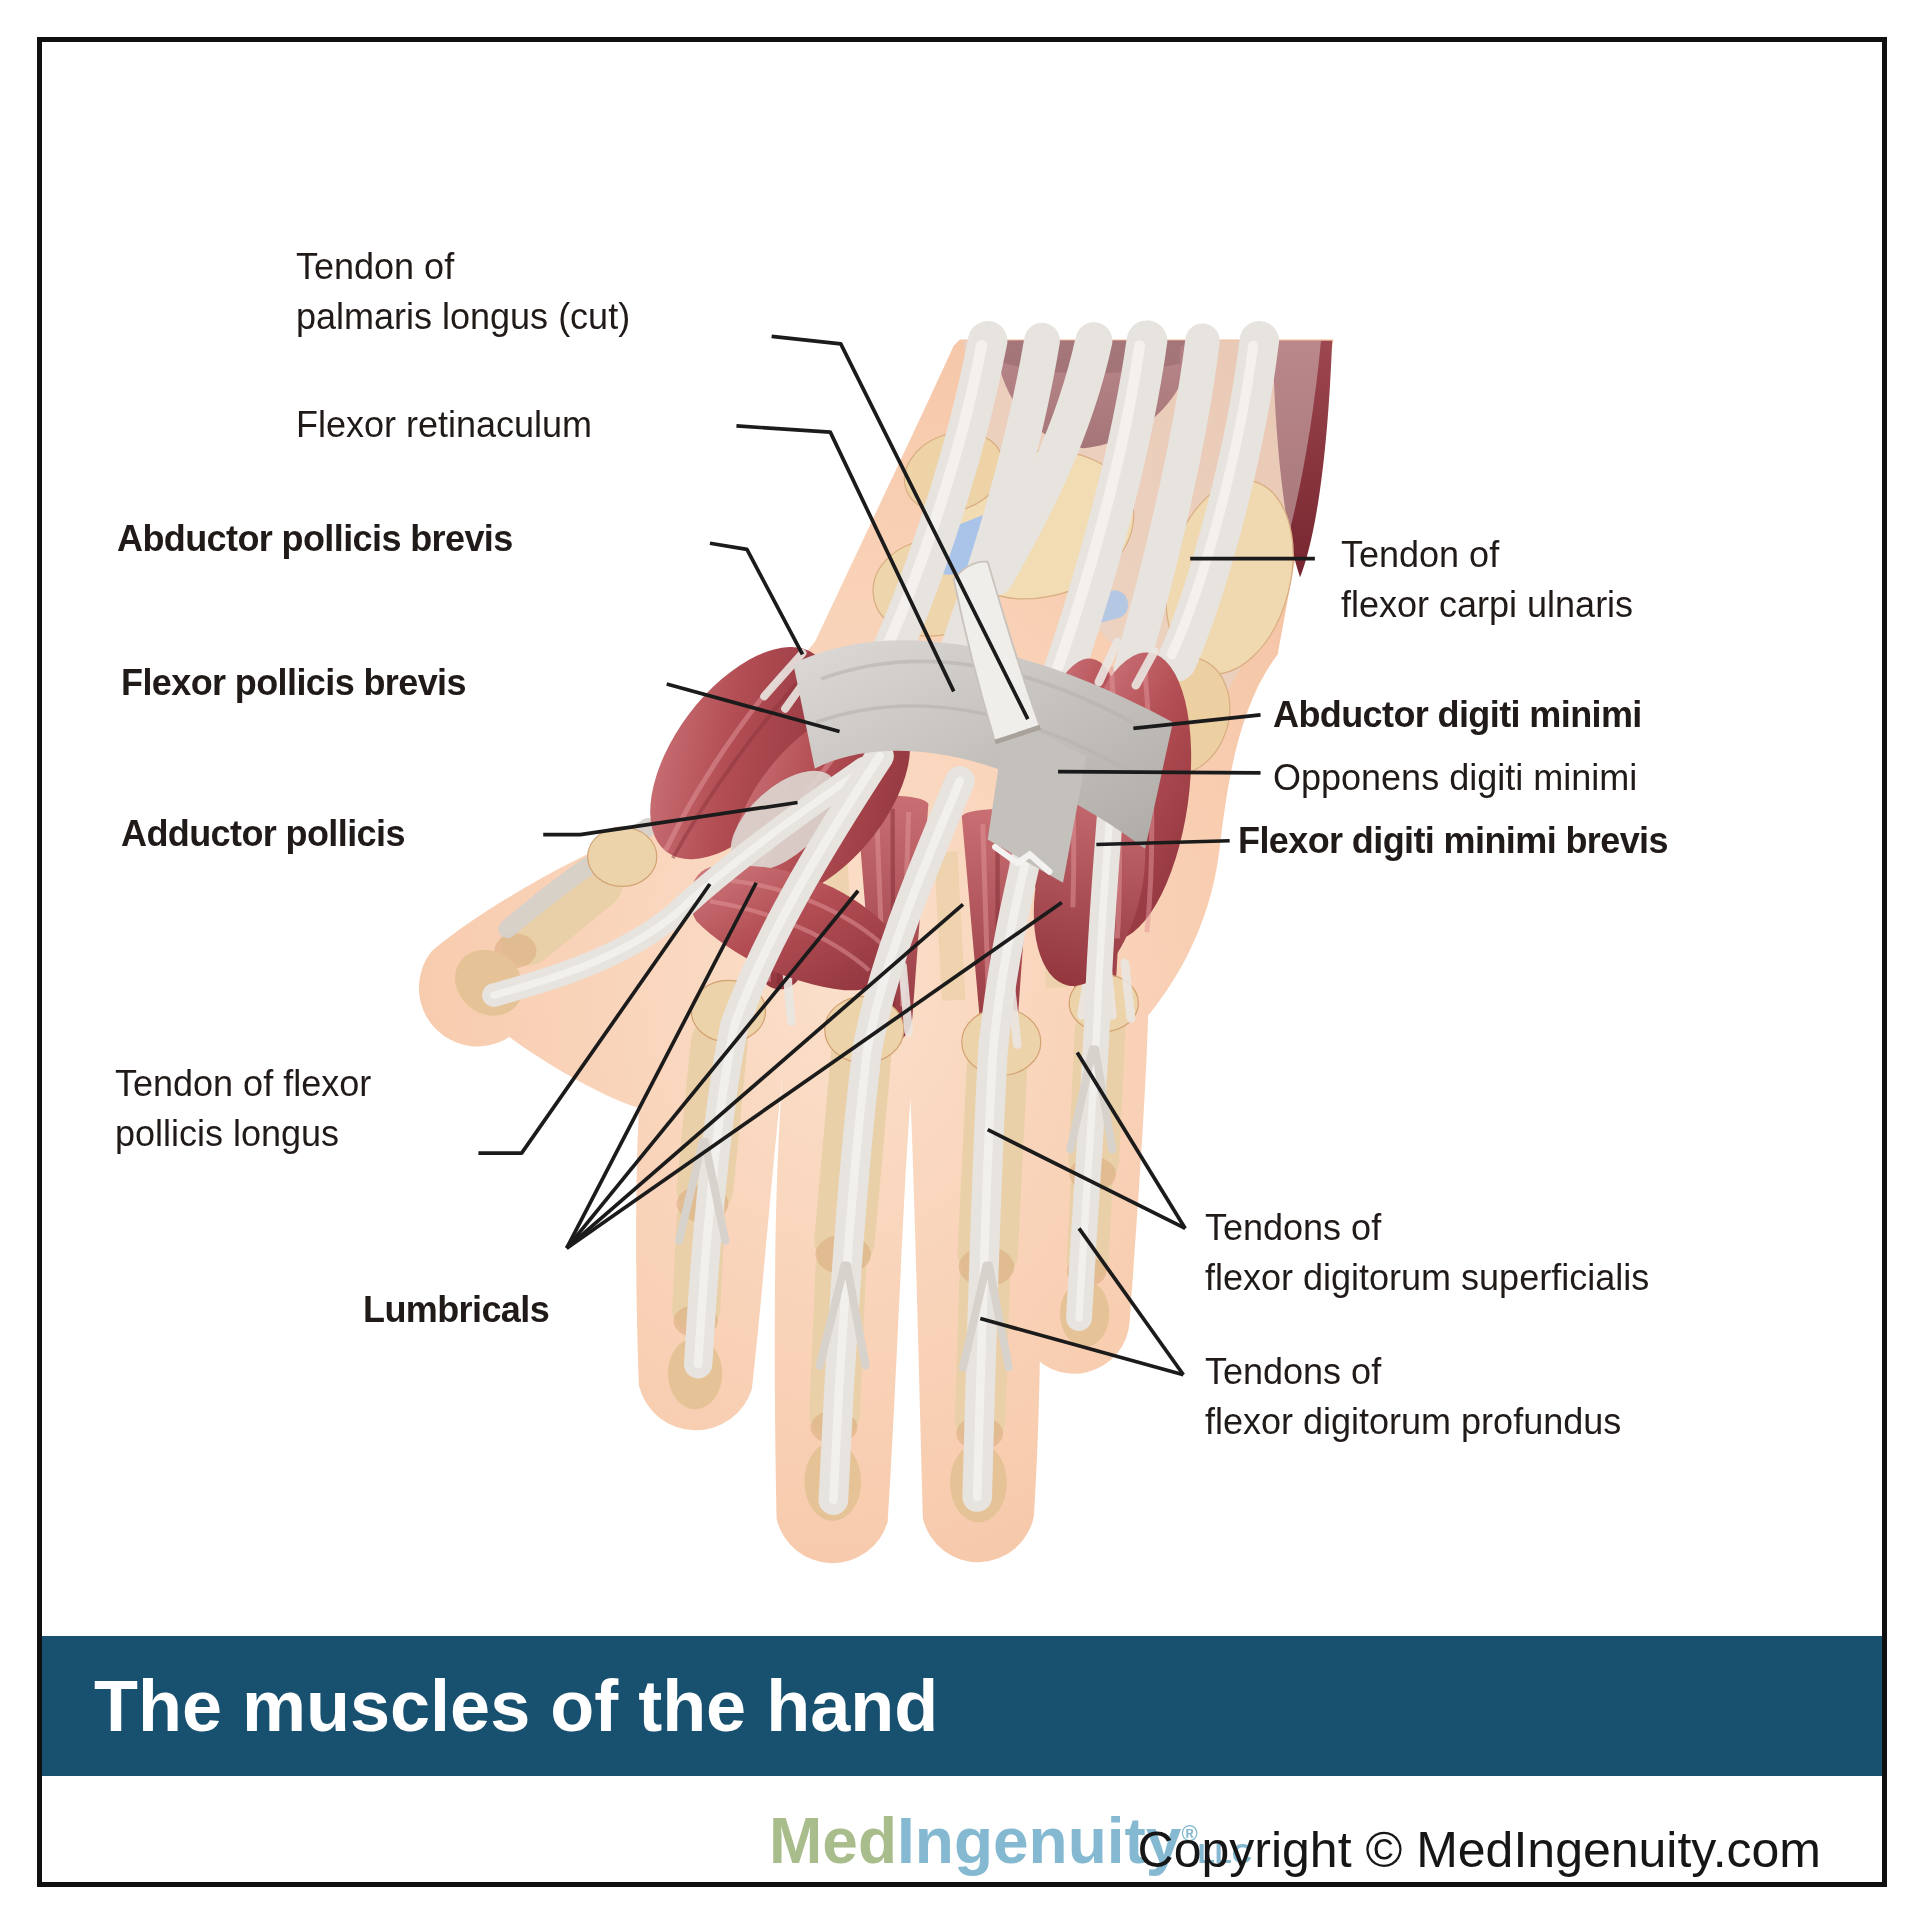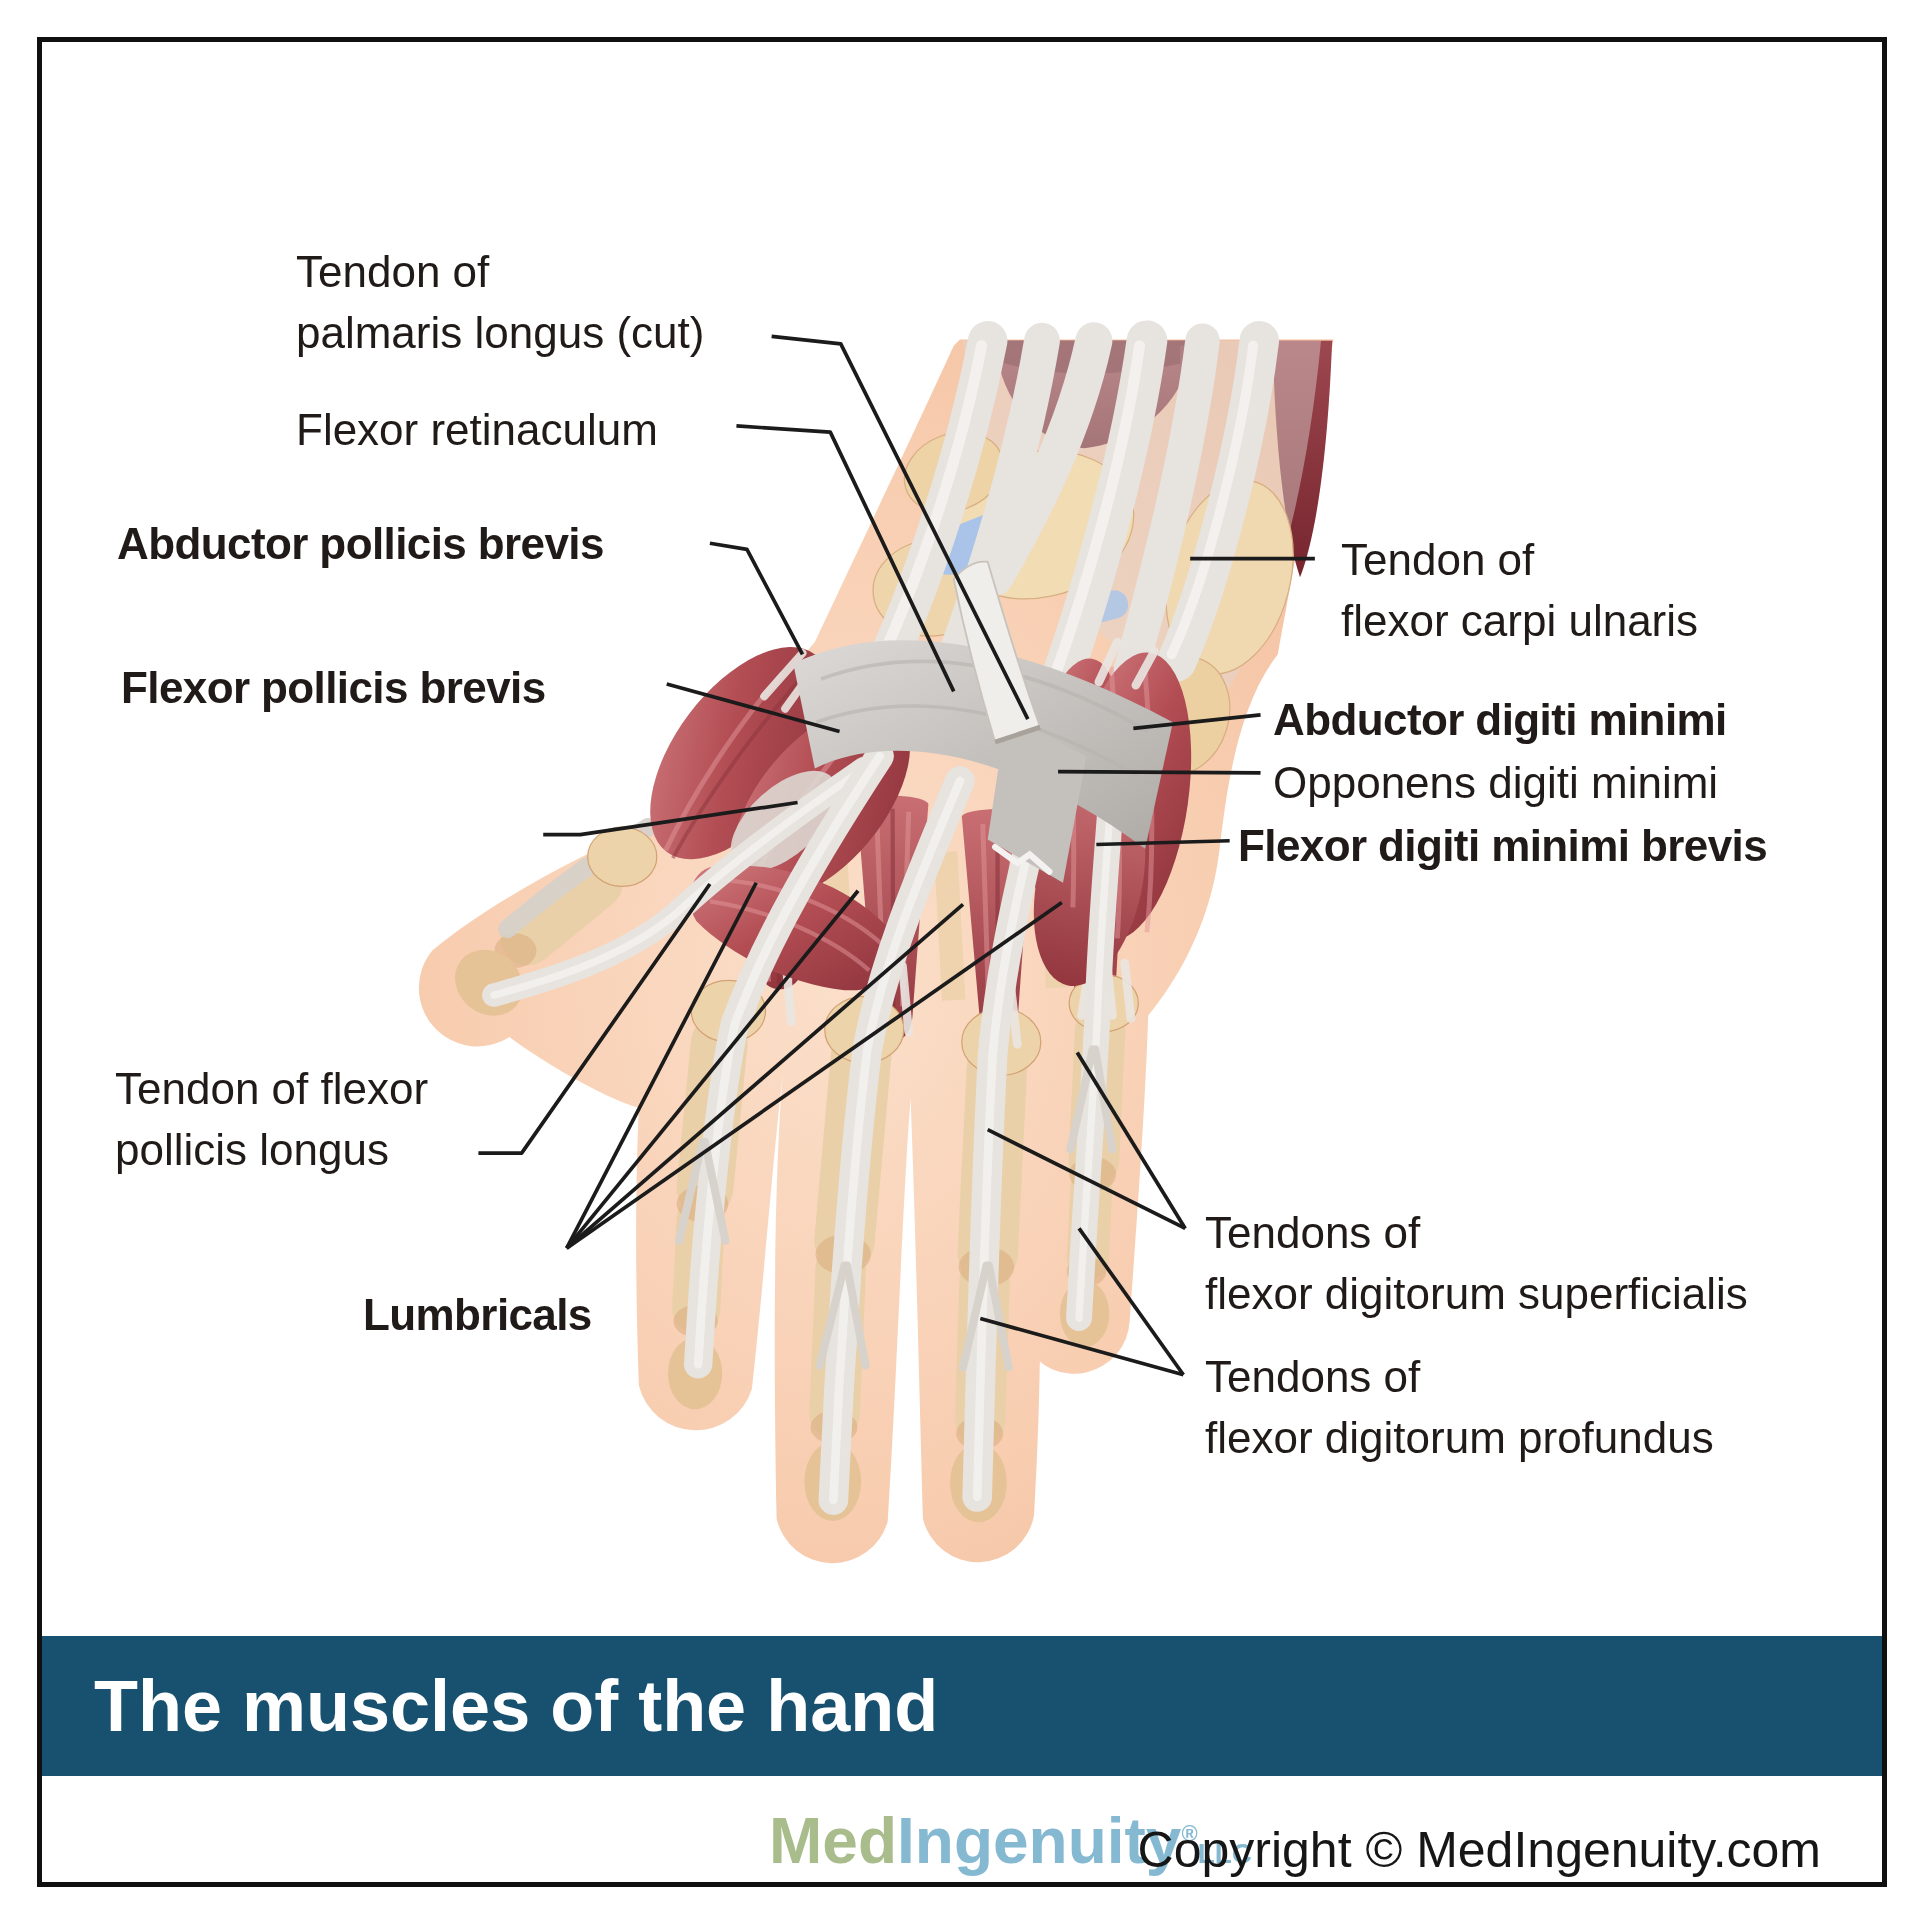--- a/index.html
+++ b/index.html
@@ -2,21 +2,21 @@
 <html style="--banner-bg: #18516f; --logo-med: #a8bc8c; --logo-blue: #85b9d2; --label-text: #201b19; --skin: #f8cdb0; --muscle: #b24d53; --muscle-dark: #8e333c; --tendon: #e7e3df; --bone: #ecd2a9; --retinaculum: #c6c2be; --ligament-blue: #a9c4e8; --leader-line: #1b1b1b; --frame-border: #101010;font-size:10px"><head>
 <meta charset="utf-8">
 <style>
   html,body{margin:0;padding:0;background:#ffffff;}
   body{width:1926px;height:1926px;position:relative;overflow:hidden;
        font-family:"Liberation Sans",sans-serif;}
   #canvas{position:absolute;inset:0;width:1926px;height:1926px;}
   .frame{position:absolute;left:37px;top:37px;width:1850px;height:1850px;
          border:5.6px solid #101010;box-sizing:border-box;background:transparent;}
   svg.art{position:absolute;left:0;top:0;}
-  .label{position:absolute;color:#201b19;font-size:44px;line-height:1.38;white-space:nowrap;}
+  .label{position:absolute;color:#201b19;font-size:36px;line-height:1.38;white-space:nowrap;}
   .label .line{display:block;}
   .label.bold{font-weight:bold;letter-spacing:-0.6px;}
   .banner{position:absolute;left:42px;top:1636px;width:1842px;height:140px;
           background:var(--banner-bg,#18516f);display:flex;align-items:center;}
   .banner .title{color:#ffffff;font-weight:bold;font-size:72px;padding-left:52px;}
   .footer-logo{position:absolute;left:769px;top:1804px;font-weight:bold;font-size:64px;white-space:nowrap;}
   .logo-med{color:var(--logo-med,#a8bc8c);}
   .logo-ing{color:var(--logo-blue,#85b9d2);}
   .logo-reg{color:var(--logo-blue,#85b9d2);font-size:22px;vertical-align:super;}
   .logo-llc{color:var(--logo-blue,#85b9d2);font-size:28px;font-weight:bold;}
@@ -330,20 +330,23 @@
   </div>
   <div class="label" style="left:296px;top:400px">
     <span class="line">Flexor retinaculum</span>
   </div>
   <div class="label bold" style="left:121px;top:658px">
     <span class="line">Flexor pollicis brevis</span>
   </div>
   <div class="label bold" style="left:117px;top:514px">
     <span class="line">Abductor pollicis brevis</span>
   </div>
+  <div class="label bold" style="left:121px;top:809px">
+    <span class="line">Adductor pollicis</span>
+  </div>
   <div class="label" style="left:1341px;top:530px">
     <span class="line">Tendon of</span>
     <span class="line">flexor carpi ulnaris</span>
   </div>
   <div class="label bold" style="left:1273px;top:690px">
     <span class="line">Abductor digiti minimi</span>
   </div>
   <div class="label" style="left:1273px;top:753px">
     <span class="line">Opponens digiti minimi</span>
   </div>

